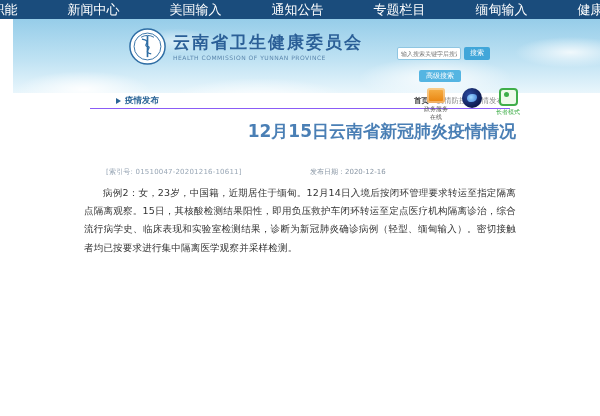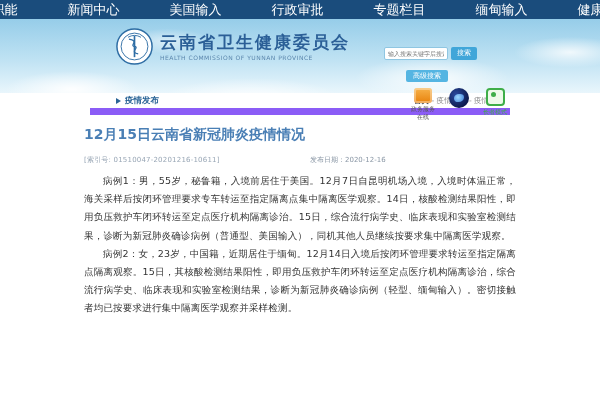--- a/index.html
+++ b/index.html
@@ -17,20 +17,21 @@
   
   .banner{
     position:relative;height:74px;
     background-image:
       radial-gradient(ellipse 95px 26px at 12% 95%, rgba(255,255,255,.95), rgba(255,255,255,0) 70%),
       radial-gradient(ellipse 130px 32px at 42% 110%, rgba(255,255,255,.92), rgba(255,255,255,0) 70%),
       radial-gradient(ellipse 110px 30px at 72% 80%, rgba(255,255,255,.85), rgba(255,255,255,0) 70%),
       radial-gradient(ellipse 80px 22px at 95% 45%, rgba(255,255,255,.8), rgba(255,255,255,0) 70%),
       radial-gradient(ellipse 60px 18px at 28% 30%, rgba(255,255,255,.55), rgba(255,255,255,0) 70%),
       linear-gradient(180deg,#96cde9 0%,#bfe2f3 55%,#e9f6fc 100%);
+    margin-left: 13px;
   }
   .brand{position:absolute;left:116px;top:9px;display:flex;align-items:center;gap:7px;}
   .logo{width:37px;height:37px;display:block;}
   .org-cn{font-size:17px;font-weight:bold;color:#2b5f97;letter-spacing:2px;line-height:20px;}
   .org-en{font-size:6px;color:#5b87ad;letter-spacing:.5px;margin-top:2px;}
   
   .tools{position:absolute;top:28px;left:384px;width:150px;}
   .search-row{display:flex;align-items:center;gap:3px;}
   .search-input{
     width:56px;height:11px;border:1px solid #8fc6e2;border-radius:2px;
@@ -73,48 +74,48 @@
     background:#eefaea;position:relative;
   }
   .elder-icon::after{
     content:"";position:absolute;left:3px;top:2px;width:5px;height:5px;
     border-radius:50%;background:#3fae49;
   }
   
   .crumb-row{
     width:420px;margin:0 auto;height:15px;display:flex;
     justify-content:space-between;align-items:center;
-    border-bottom:7px solid #8b5cf6;background:#fff;
+    border-bottom:1px solid #8b5cf6;background:#fff;
   }
   .section-label{display:flex;align-items:center;gap:4px;padding-left:26px;}
   .tri{width:0;height:0;border-left:5px solid #2a6496;border-top:3px solid transparent;border-bottom:3px solid transparent;}
   .section-label span{font-size:8.5px;font-weight:bold;color:#2a6496;}
   .breadcrumb{font-size:7.5px;color:#888;padding-right:6px;}
   .breadcrumb .home{color:#444;font-weight:bold;}
   
   .article{width:432px;margin:0 auto;position:relative;}
-  .title{font-size:14px;color:#4a7fb5;text-align:left;font-weight:bold;margin:11px 0 9px;}
+  .title{font-size:17px;color:#4a7fb5;text-align:right;font-weight:bold;margin:11px 0 22px;}
   .meta{position:relative;height:13px;font-size:7px;}
-  .meta .idx{position:absolute;left:0;top:2px;color:#98a6b5;letter-spacing:.2px;text-align:center;}
+  .meta .idx{position:absolute;left:22px;top:2px;color:#98a6b5;letter-spacing:.2px;text-align:center;}
   .meta .date{position:absolute;left:226px;top:2px;color:#8a97a5;}
   .body{margin-top:6px;}
   .body p{
     margin:0;text-indent:2em;font-size:9.5px;line-height:18.2px;color:#333;
     text-align:justify;letter-spacing:.2px;
   }
 </style>
 </head>
 <body>
 
 <nav class="topnav">
     <span class="item">网站首页</span>
     <span class="item">机构职能</span>
     <span class="item">新闻中心</span>
     <span class="item">美国输入</span>
-    <span class="item">行政审批</span>
+    <span class="item">通知公告</span>
     <span class="item">专题栏目</span>
     <span class="item">缅甸输入</span>
     <span class="item">健康促进</span>
     <span class="item">近期居住于缅甸</span>
   </nav>
 
 <header class="banner">
   <div class="brand">
     <svg class="logo" viewBox="0 0 40 40">
       <circle cx="20" cy="20" r="19" fill="#ffffff" stroke="#2e6da4" stroke-width="1.6"></circle>
@@ -164,17 +165,16 @@
   </div>
 </div>
 
 <main class="article">
   <h1 class="title">12月15日云南省新冠肺炎疫情情况</h1>
   <div class="meta">
     <span class="idx">[索引号: 01510047-20201216-10611]</span>
     <span class="date">发布日期：2020-12-16</span>
   </div>
   <div class="body">
-      <p>病例1：男，55岁，秘鲁籍，入境前居住于美国。12月7日自昆明机场入境，入境时体温正常，海关采样后按闭环管理要求专车转运至指定隔离点集中隔离医学观察。14日，核酸检测结果阳性，即用负压救护车闭环转运至定点医疗机构隔离诊治。15日，综合流行病学史、临床表现和实验室检测结果，诊断为新冠肺炎确诊病例（普通型、美国输入），同机其他人员继续按要求集中隔离医学观察。</p>
       <p>病例2：女，23岁，中国籍，近期居住于缅甸。12月14日入境后按闭环管理要求转运至指定隔离点隔离观察。15日，其核酸检测结果阳性，即用负压救护车闭环转运至定点医疗机构隔离诊治，综合流行病学史、临床表现和实验室检测结果，诊断为新冠肺炎确诊病例（轻型、缅甸输入）。密切接触者均已按要求进行集中隔离医学观察并采样检测。</p>
     </div>
 
 </main>
 
 </body></html>

